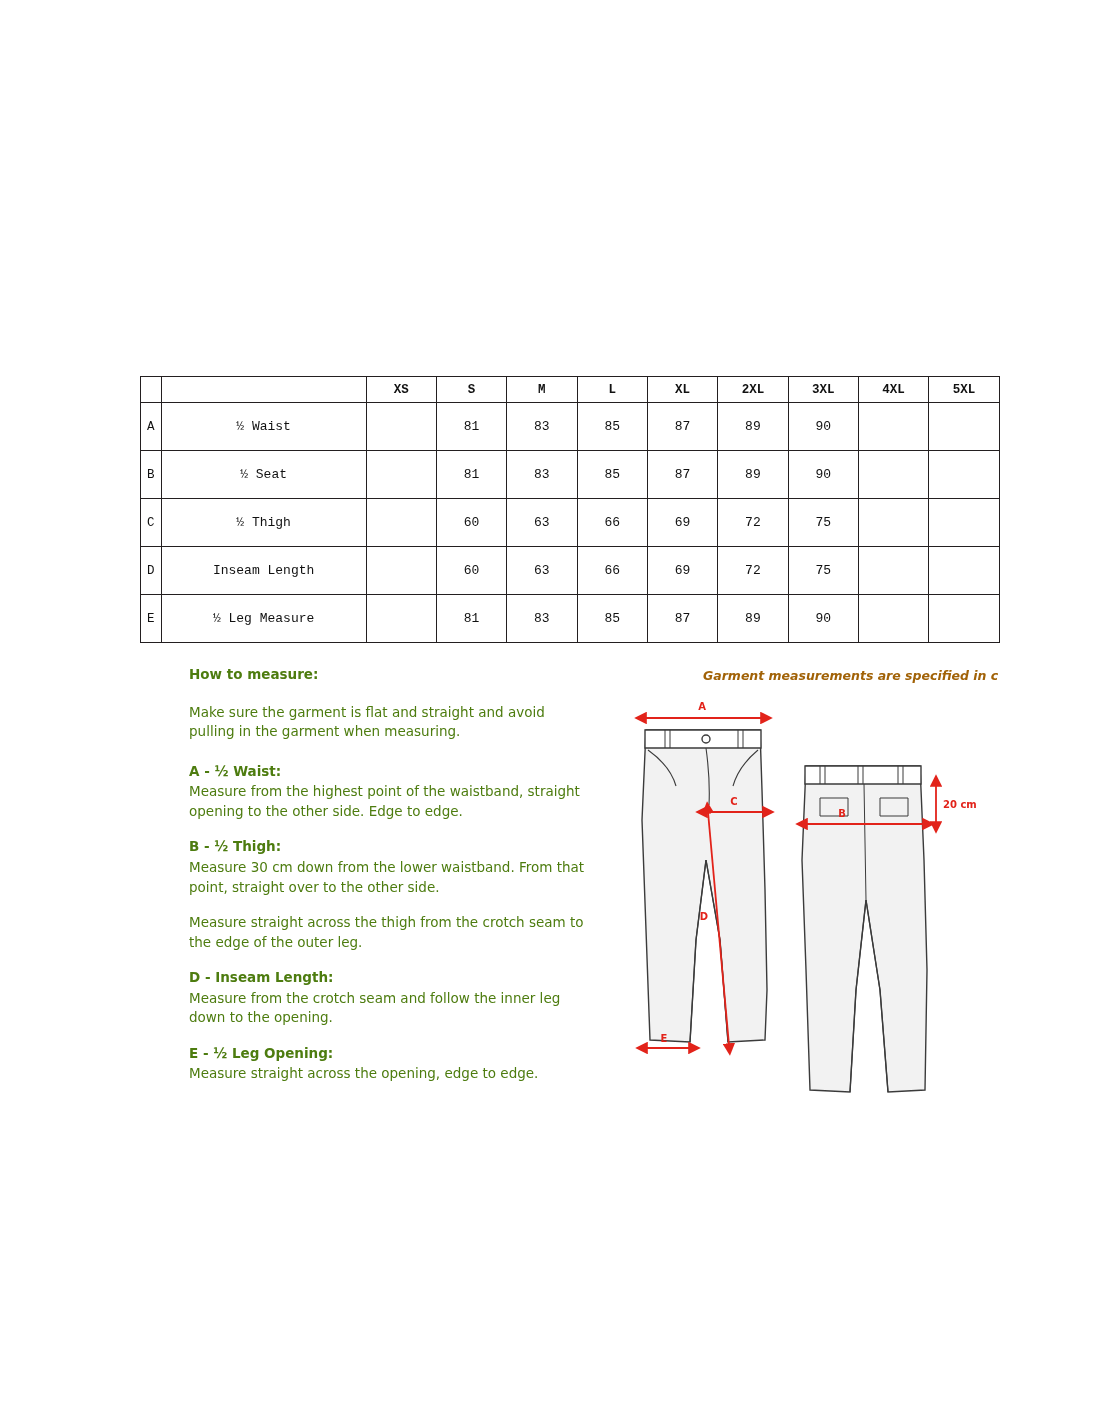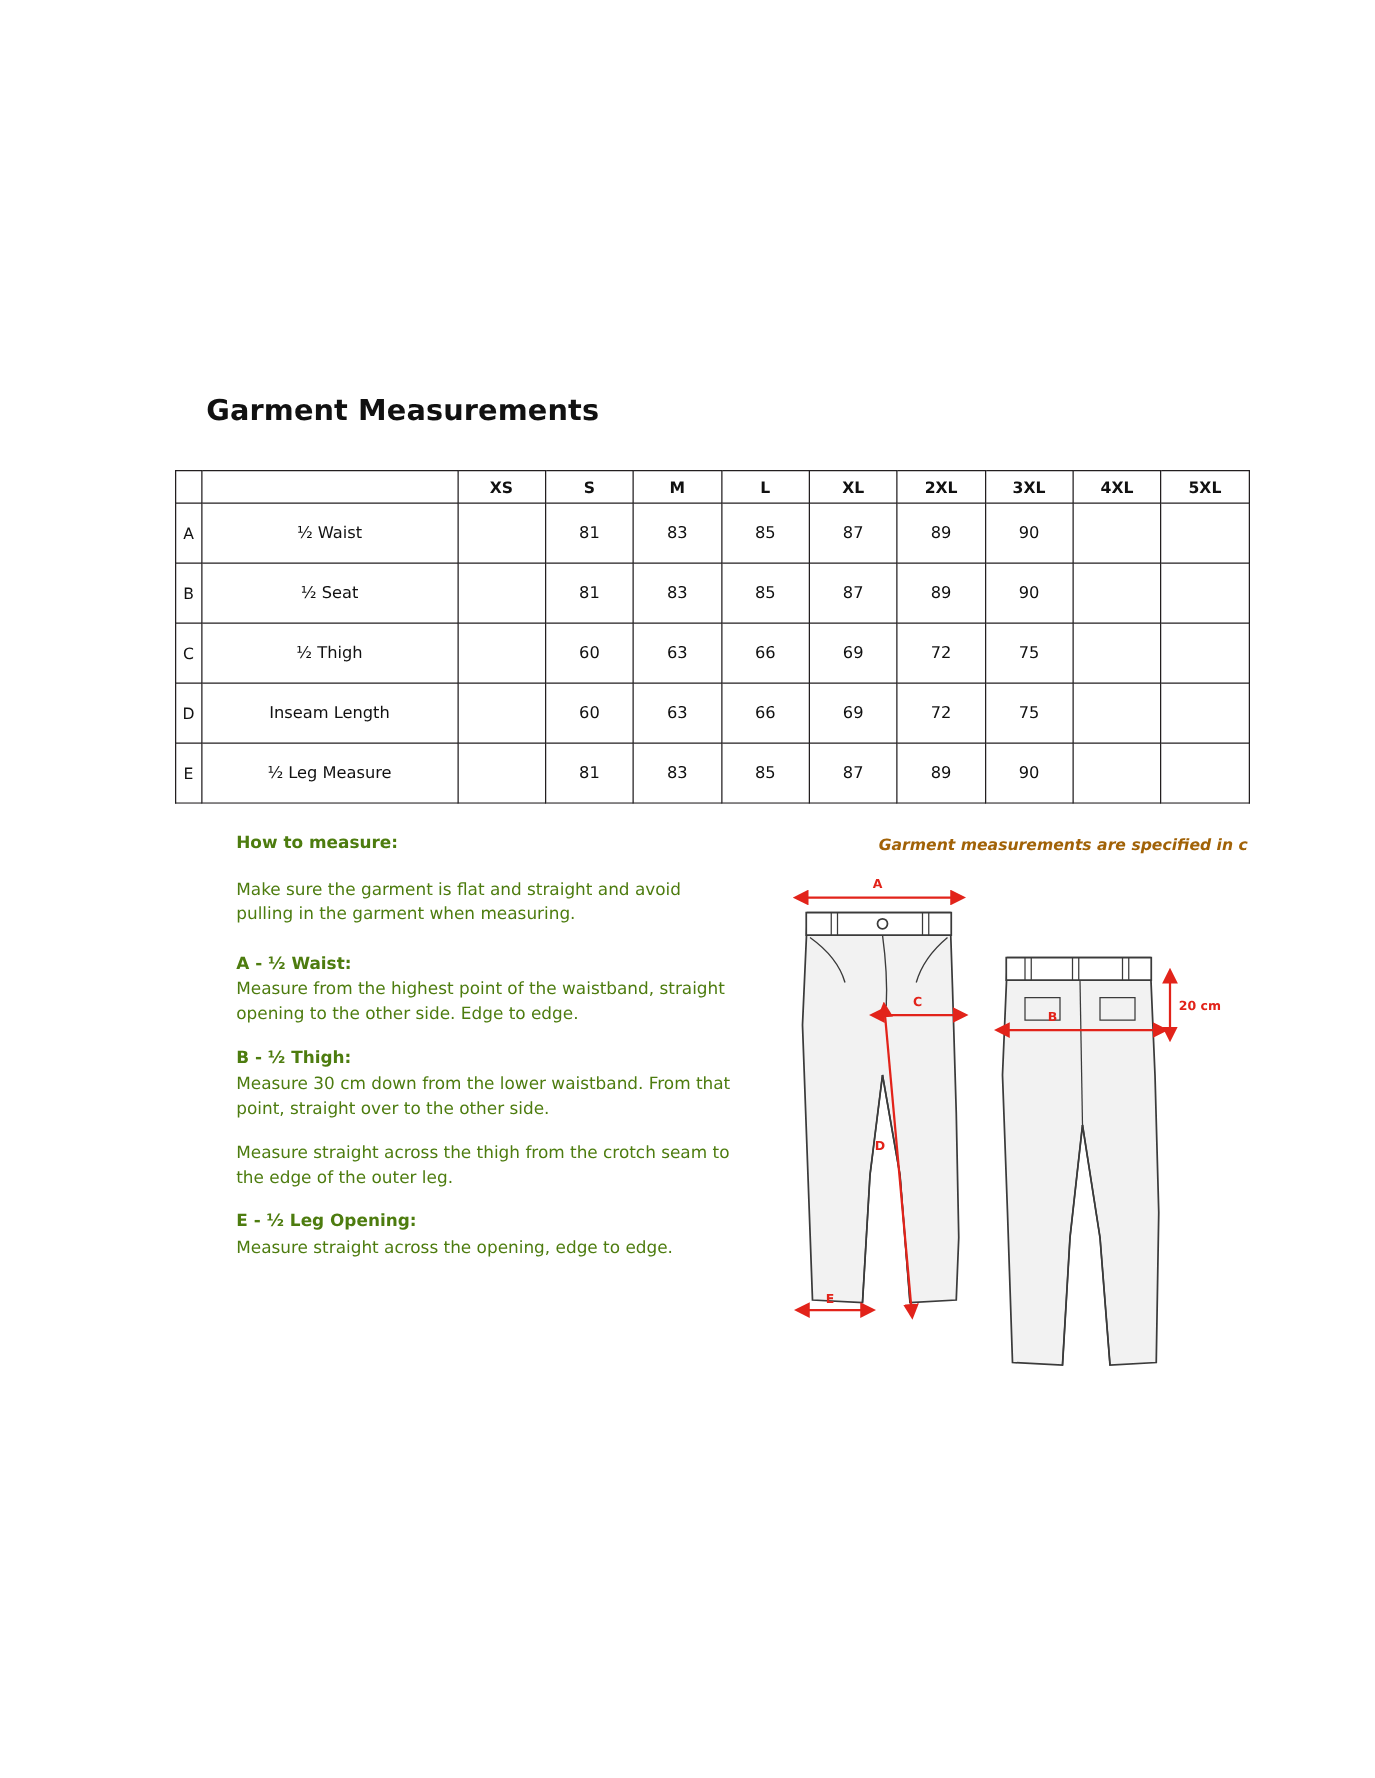--- a/index.html
+++ b/index.html
@@ -37,20 +37,21 @@
     left: 140px;
     top: 376px;
     width: 860px;
     overflow: hidden;
   }
   table.meas {
     border-collapse: collapse;
     table-layout: fixed;
     width: 930px;
     font-size: 13px;
+    font-family: Liberation Mono, monospace;
   }
   table.meas td, table.meas th {
     border: 1px solid #231f20;
     padding: 0;
     text-align: center;
     vertical-align: middle;
     height: 47px;
     font-weight: normal;
     color: #111;
   }
@@ -115,21 +116,20 @@
     top: 690px;
     width: 400px;
     height: 430px;
   }
 </style>
 </head>
 <body>
 
 <div class="page">
 
-  <div class="title">Garment Measurements</div>
 
   <div class="table-wrap">
     <table class="meas">
       <colgroup>
         <col class="col-letter">
         <col class="col-label">
         <col class="col-size">
           <col class="col-size">
           <col class="col-size">
           <col class="col-size">
@@ -240,20 +240,24 @@
     <div class="blk">
       <div class="hd">A - ½ Waist:</div>
       <div class="bd">Measure from the highest point of the waistband, straight opening to the other side. Edge to edge.</div>
     </div>
     <div class="blk">
       <div class="hd">B - ½ Thigh:</div>
       <div class="bd">Measure 30 cm down from the lower waistband. From that point, straight over to the other side.</div>
     </div>
     <div class="blk">
       <div class="bd">Measure straight across the thigh from the crotch seam to the edge of the outer leg.</div>
+    </div>
+    <div class="blk">
+      <div class="hd">D - Inseam Length:</div>
+      <div class="bd">Measure from the crotch seam and follow the inner leg down to the opening.</div>
     </div>
     <div class="blk">
       <div class="hd">E - ½ Leg Opening:</div>
       <div class="bd">Measure straight across the opening, edge to edge.</div>
     </div>
   </div>
 
   <div class="illus">
     <svg width="400" height="430" viewBox="0 0 400 430" xmlns="http://www.w3.org/2000/svg">
       <defs>

